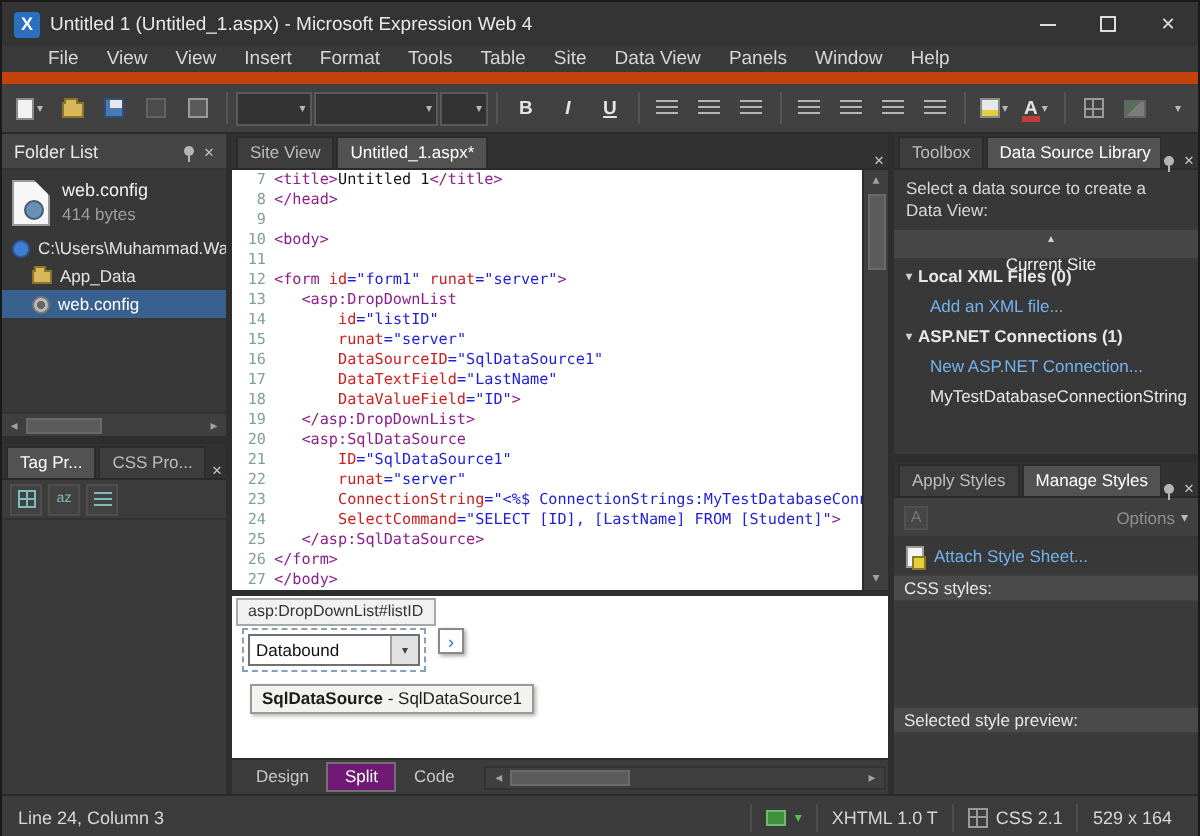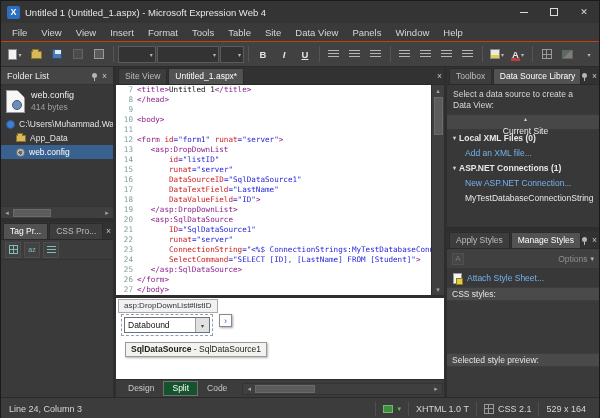--- a/index.html
+++ b/index.html
@@ -11,21 +11,21 @@
   .titlebar { height:22px; background:#343434; display:flex; align-items:center; padding-left:6px; flex:none; }
   .app-icon { width:13px; height:13px; background:#2a6fc0; color:#fff; font-size:9px; font-weight:bold;
               display:flex; align-items:center; justify-content:center; margin-right:5px; border-radius:2px; }
   .win-title { font-size:9.5px; color:#e8e8e8; white-space:nowrap; overflow:hidden; }
   .winbtns { margin-left:auto; display:flex; height:100%; }
   .winbtn { width:30px; height:100%; display:flex; align-items:center; justify-content:center; color:#dcdcdc; font-size:9px; }
   .minbar { width:8px; height:1px; background:#dcdcdc; }
   .maxbox { width:8px; height:8px; border:1px solid #dcdcdc; }
 
   
-  .menubar { height:19px; background:#3a3a3a; display:flex; align-items:center; padding-left:4px; border-bottom:1px solid #c2410c; flex:none; }
+  .menubar { height:19px; background:#3a3a3a; display:flex; align-items:center; padding-left:16px; border-bottom:6px solid #c2410c; flex:none; }
   .menu-item { padding:2px 7px; font-size:9.5px; color:#d6d6d6; white-space:nowrap; }
 
   
   .toolbar { height:25px; background:#414141; border-bottom:1px solid #2b2b2b; display:flex; align-items:center;
              padding-left:4px; gap:1px; overflow:hidden; flex:none; }
   .tb-btn { min-width:20px; height:20px; display:flex; align-items:center; justify-content:center; gap:1px; padding:0 2px;
             border:1px solid transparent; }
   .tb-btn.disabled { opacity:.4; }
   .tb-letter { font-size:9.5px; font-weight:bold; color:#e4e4e4; }
   .tb-caret { font-size:6px; color:#b8b8b8; }
@@ -50,21 +50,21 @@
   .vsplit { width:3px; background:#2e2e2e; }
   .hsplit { height:4px; background:#2e2e2e; }
 
   .panel-header { height:18px; background:#454545; display:flex; align-items:center; padding:0 4px 0 6px; color:#e8e8e8; font-size:9px; border-bottom:1px solid #333;justify-content:center; }
   .strip-icons { margin-left:auto; display:flex; align-items:center; gap:5px; padding-right:2px; }
   .pin { position:relative; width:5px; height:5px; background:#b5b5b5; border-radius:50%; }
   .pin::after { content:''; position:absolute; left:2px; top:5px; width:1px; height:3px; background:#b5b5b5; }
   .xicon { color:#c8c8c8; font-size:8.5px; line-height:8px; }
   .caret-down { color:#b8b8b8; font-size:7px; }
 
-  .tab-strip { height:18px; background:#323232; display:flex; align-items:center; padding-left:2px; gap:1px; border-bottom:1px solid #2a2a2a; }
+  .tab-strip { height:18px; background:#323232; display:flex; align-items:flex-end; padding-left:2px; gap:1px; border-bottom:1px solid #2a2a2a; }
   .tab { padding:2px 6px 3px; font-size:8.5px; color:#bdbdbd; background:#3d3d3d; border:1px solid #2c2c2c; border-bottom:none; white-space:nowrap; overflow:hidden; }
   .tab.active { background:#525252; color:#fff; }
 
   
   .left-col { width:112px; display:flex; flex-direction:column; background:#383838; flex:none; }
   .folder-panel { height:151px; display:flex; flex-direction:column; flex:none; }
   .folder-body { flex:1; overflow:hidden; background:#383838; }
   .file-info { display:flex; gap:6px; padding:5px 5px 4px; align-items:flex-start; }
   .file-icon { width:19px; height:23px; background:#f7f7f7; border:1px solid #9a9a9a; position:relative; flex:none; }
   .file-icon::before { content:''; position:absolute; right:-1px; top:-1px; width:0; height:0; border:4px solid; border-color:#383838 #383838 transparent transparent; }
@@ -119,21 +119,21 @@
              display:flex; align-items:center; justify-content:center; font-size:6px; color:#444; }
   .smart-tag { width:13px; height:13px; margin-left:9px; margin-top:-3px; border:1px solid #8a8a8a; background:#fdfdfd;
                box-shadow:1px 1px 2px rgba(0,0,0,.35); display:flex; align-items:center; justify-content:center;
                font-size:9px; color:#2a6fc0; line-height:10px; }
   .ds-popup { display:inline-block; margin-top:9px; margin-left:1px; border:1px solid #9a9a9a; background:#f2f2ee;
               padding:1px 5px 2px; font-size:8.5px; color:#1c1c1c; box-shadow:1px 1px 2px rgba(0,0,0,.3); white-space:nowrap; }
   .ds-popup b { font-weight:bold; }
 
   .bottom-bar { height:18px; background:#3c3c3c; border-top:1px solid #2c2c2c; display:flex; align-items:center; padding-left:3px; flex:none; }
   .view-btn { padding:1px 8px 2px; font-size:8.5px; color:#c8c8c8; border:1px solid transparent; }
-  .view-btn.active { background:#14532d; color:#fff; border-color:#707070; }
+  .view-btn.active { background:#701a75; color:#fff; border-color:#707070; }
   .bottom-scroll { flex:1; height:12px; margin:0 1px 0 6px; background:#3f3f3f; border:1px solid #333; display:flex; align-items:center; }
 
   
   .right-col { width:152px; display:flex; flex-direction:column; background:#383838; flex:none; }
   .dsl-panel { height:160px; display:flex; flex-direction:column; flex:none; }
   .dsl-intro { padding:4px 6px 3px; font-size:8.5px; color:#d8d8d8; line-height:11px; }
   .dsl-header { height:16px; background:#474747; border-top:1px solid #3a3a3a; border-bottom:1px solid #3a3a3a;
                 display:flex; align-items:center; gap:4px; padding-left:5px; color:#efefef; font-size:8.5px;flex-direction:column; }
   .dsl-rows { flex:1; overflow:hidden; }
   .dsl-row { height:15px; display:flex; align-items:center; gap:3px; padding-left:6px; font-size:8.5px; color:#e8e8e8; white-space:nowrap; overflow:hidden; }

